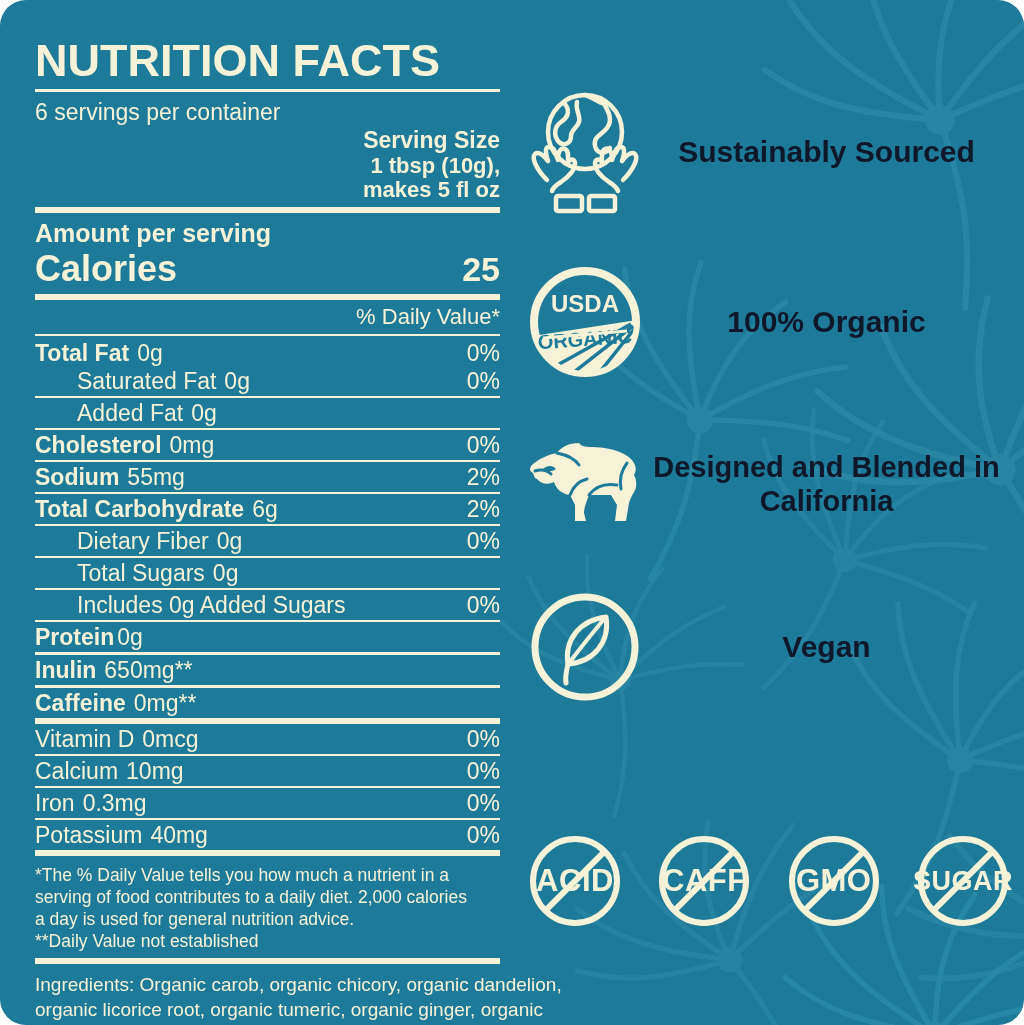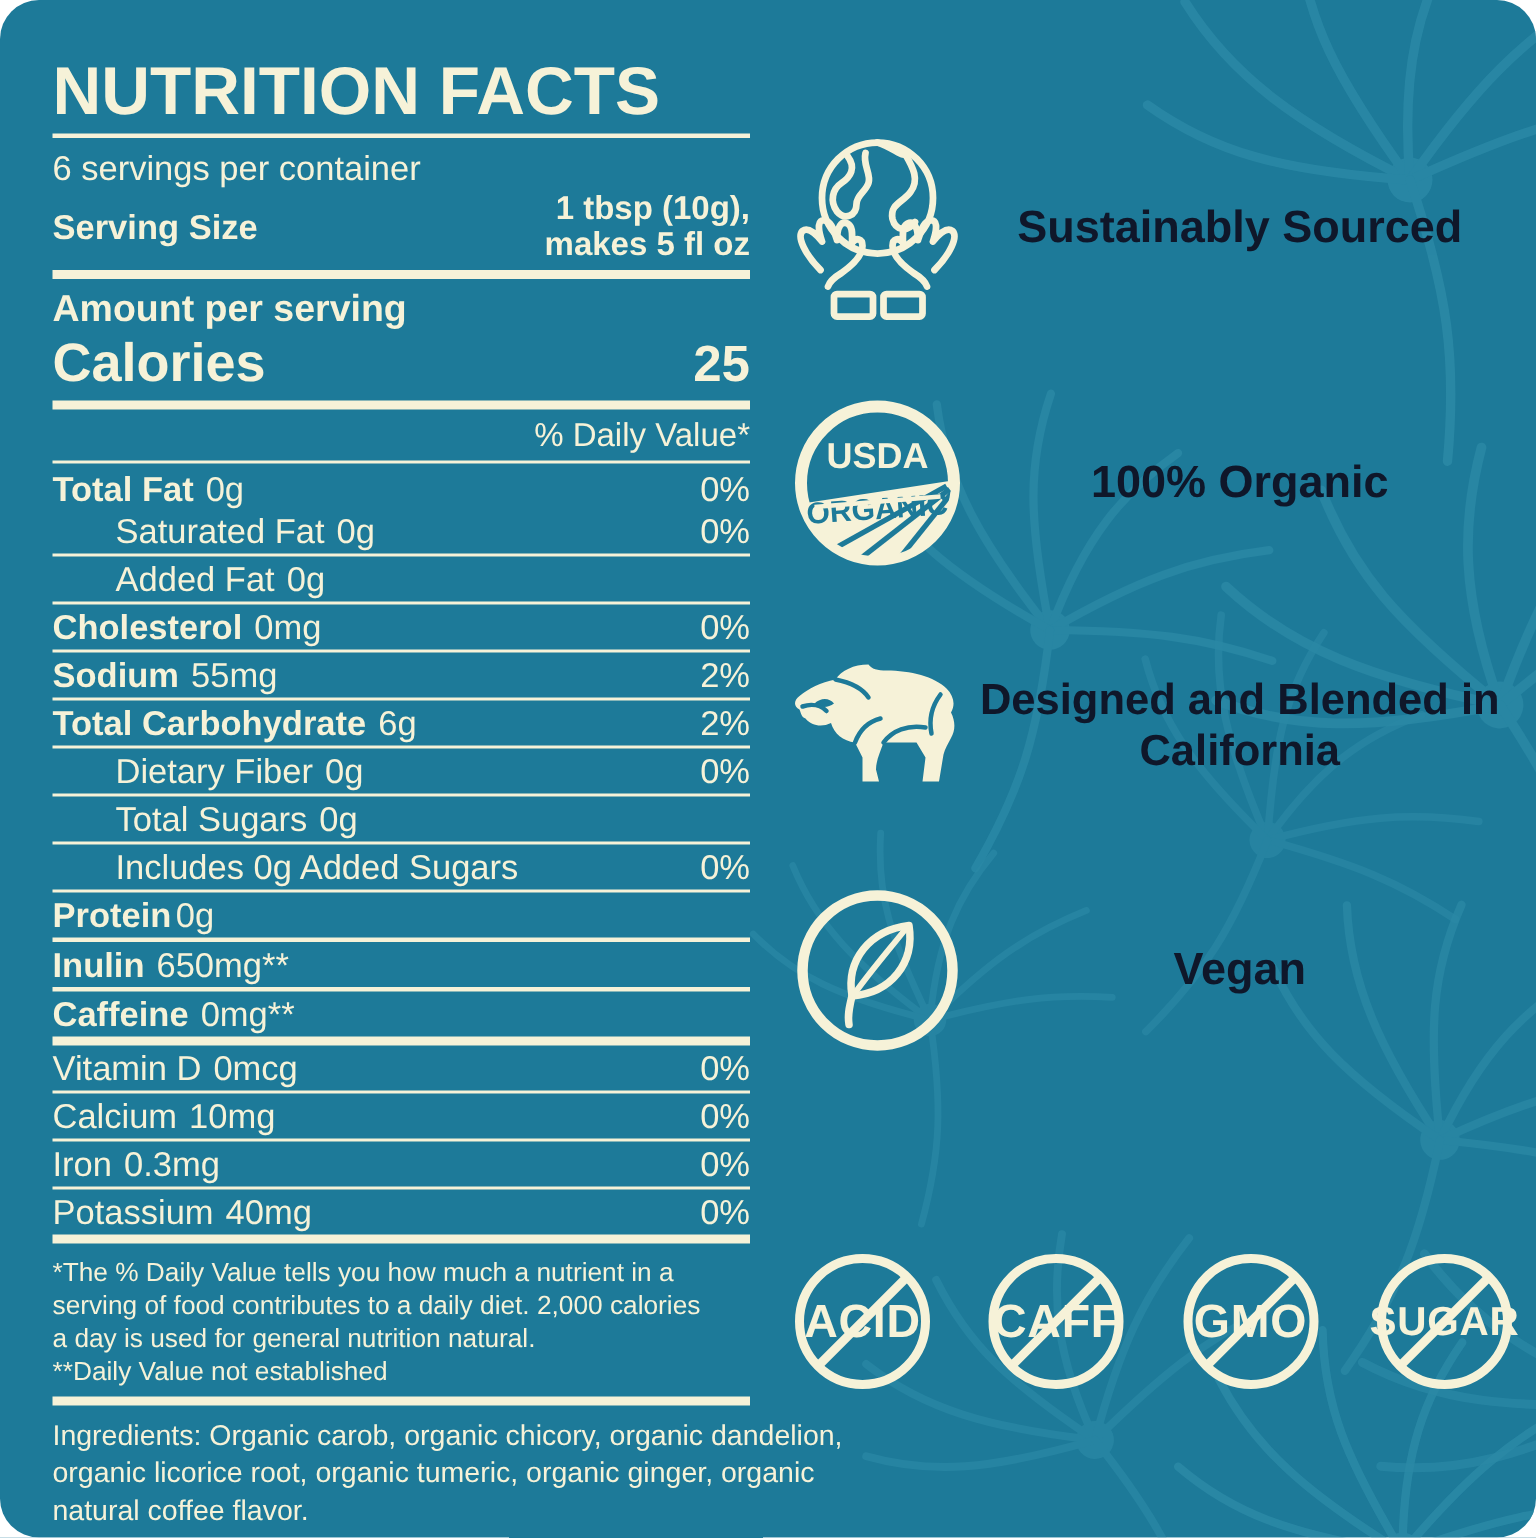--- a/index.html
+++ b/index.html
@@ -12,21 +12,21 @@
   .decor { position:absolute; inset:0; width:100%; height:100%; pointer-events:none; }
 
   
   .panel { position:absolute; left:35px; top:38px; width:465px; }
   .nf-title { font-size:45px; font-weight:800; letter-spacing:0px; line-height:1.0; }
   .hr      { background:#f6f2d8; height:2px; width:100%; }
   .hr-t    { height:3px; }
   .hr-m    { height:3px; }
   .hr-k    { height:6px; }
   .servings { font-size:23px; margin-top:7px; }
-  .ssrow { display:flex; justify-content:space-between; align-items:center; margin-top:1px; }
+  .ssrow { display:flex; justify-content:space-between; align-items:flex-end; margin-top:1px;flex-direction:column; }
   .sslabel { font-size:23px; font-weight:bold; }
   .ssval { font-size:22px; font-weight:bold; text-align:right; line-height:1.1; }
   .amount { font-size:25px; font-weight:bold; margin-top:6px; }
   .calrow { display:flex; justify-content:space-between; align-items:baseline; margin-top:0px; }
   .calname { font-size:36px; font-weight:800; }
   .calval  { font-size:34px; font-weight:800; }
   .dvhead { text-align:right; font-size:22px; margin:4px 0 4px 0; }
   .row { display:flex; justify-content:space-between; font-size:23px; line-height:28px; }
   .row .nm b { font-weight:bold; }
   .row .amt { margin-left:8px; }
@@ -175,21 +175,21 @@
       <div class="row">
         <span class="nm"><span>Potassium</span><span class="amt">40mg</span></span>
         <span class="dv">0%</span>
       </div>
       <div class="hr hr-k"></div>
     </div>
 
     <div class="foot">
       <div>*The % Daily Value tells you how much a nutrient in a</div>
       <div>serving of food contributes to a daily diet. 2,000 calories</div>
-      <div>a day is used for general nutrition natural.</div>
+      <div>a day is used for general nutrition advice.</div>
       <div>**Daily Value not established</div>
     </div>
     <div class="hr hr-k" style="margin-top:6px"></div>
 
     <div class="ing">
       <b>Ingredients:</b><span> Organic carob, organic chicory, organic dandelion, organic licorice root, organic tumeric, organic ginger, organic natural coffee flavor.</span>
     </div>
 
   </div>
 

